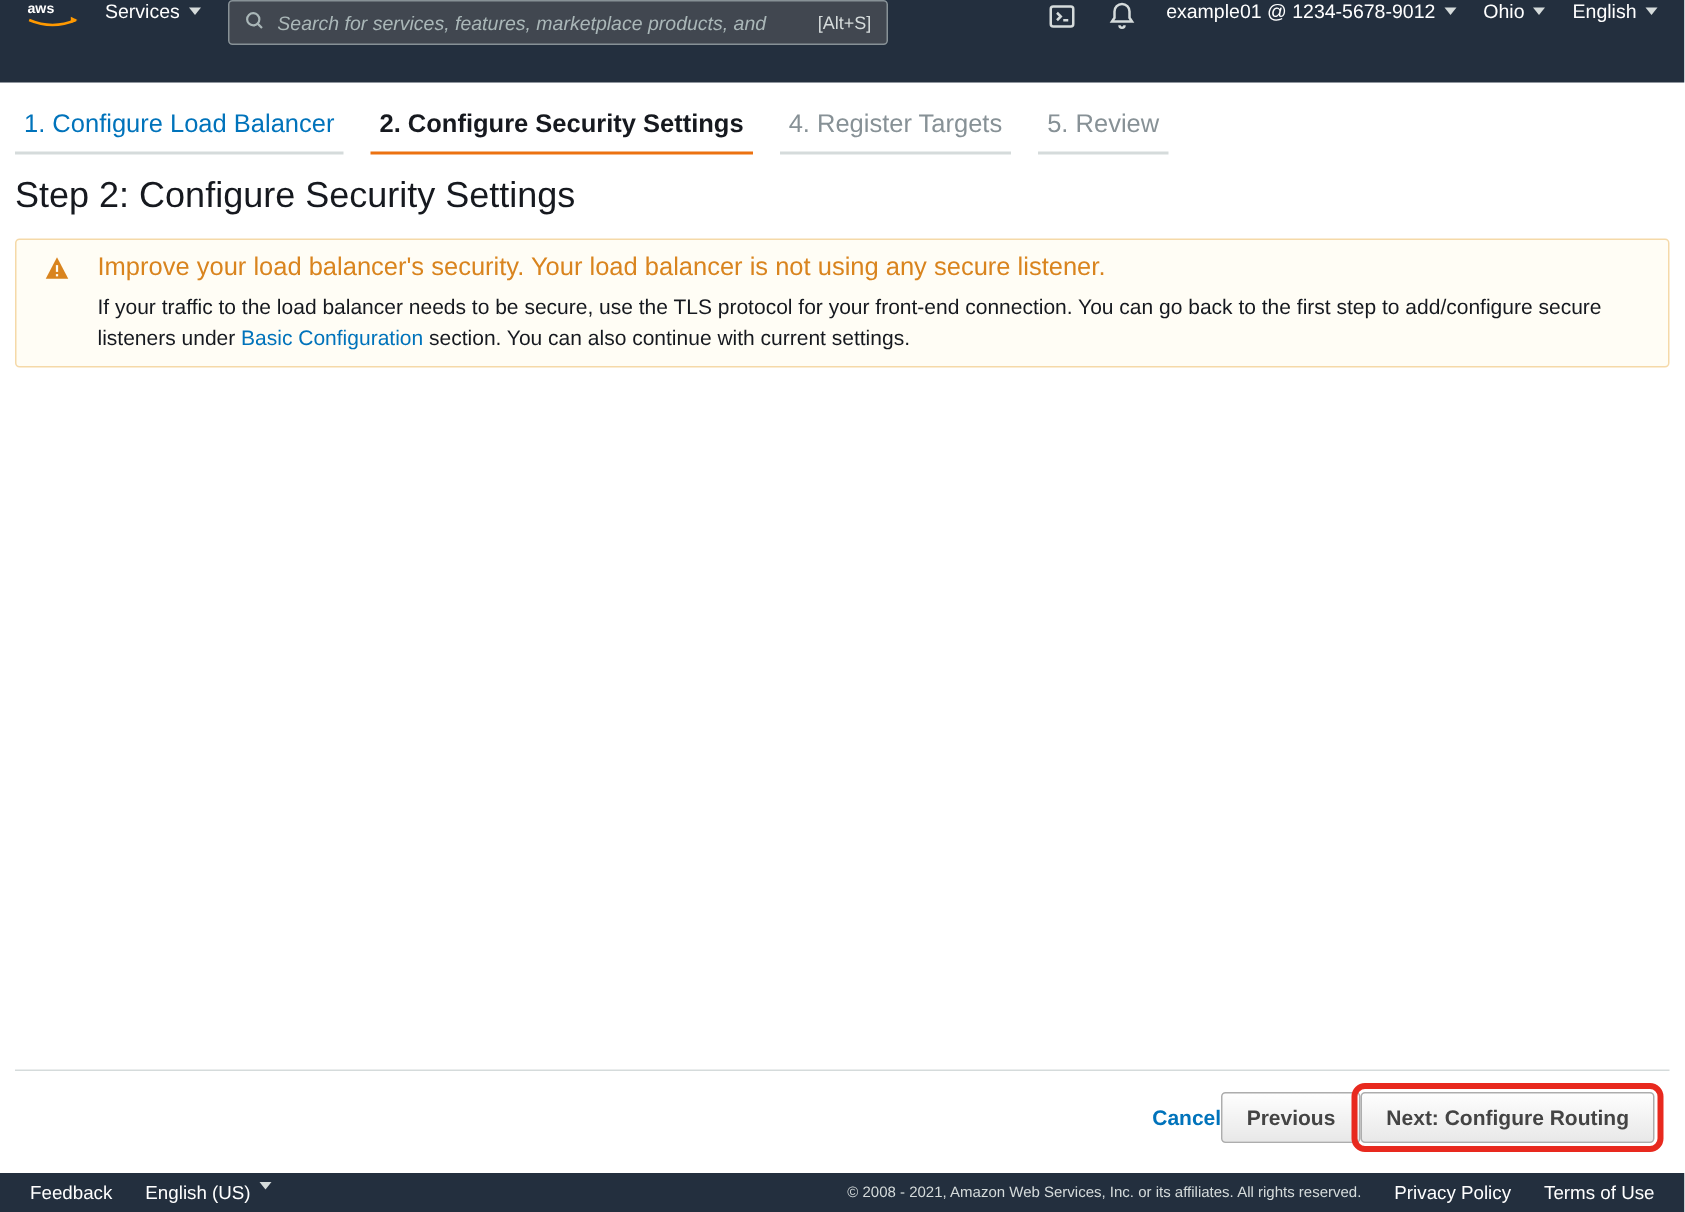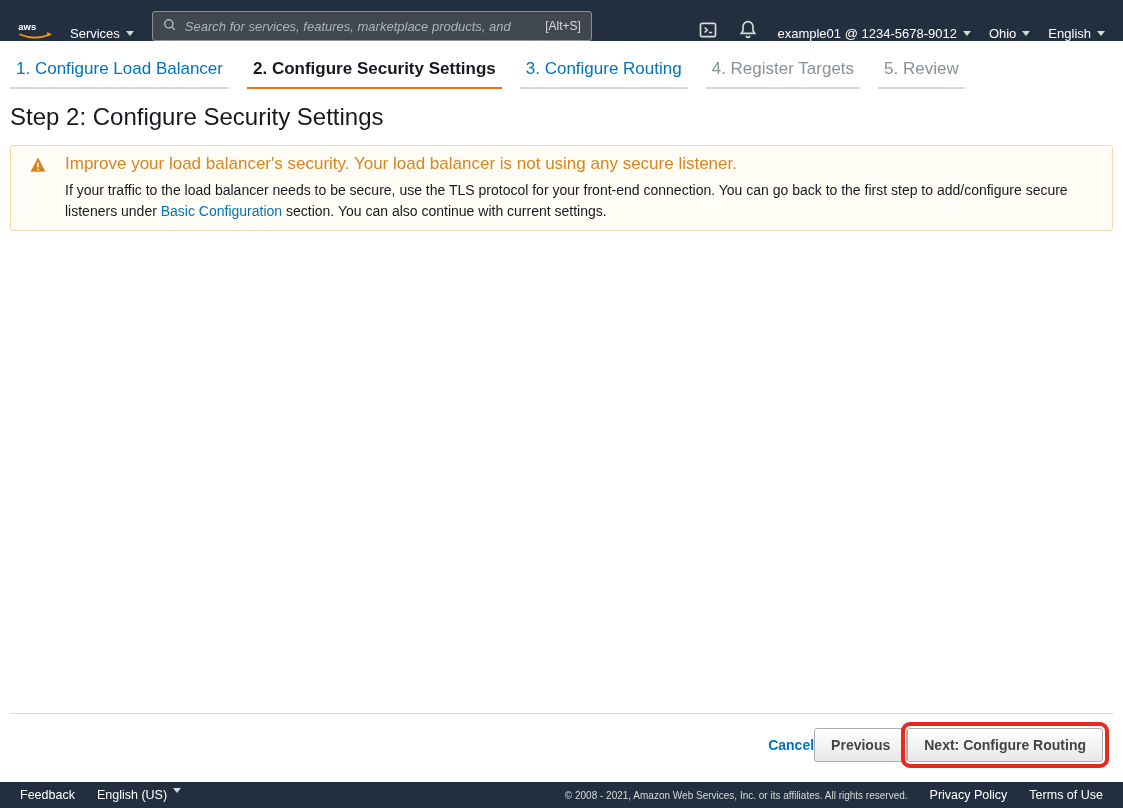--- a/index.html
+++ b/index.html
@@ -12,22 +12,22 @@
     flex-direction: column;
     min-height: 100vh;
     background: #fff;
   }
 
   
   .topnav {
     background: #232f3e;
     color: #fff;
     display: flex;
-    align-items: flex-end;
-    height: 41px;
+    align-items: flex-start;
+    height: 55px;
     padding: 0 18px;
     gap: 18px;
     font-size: 13px;
   }
   .logo {
     display: flex; align-items: center; gap: 4px;
     color: #fff; font-weight: 700;
   }
   .logo svg { display: block; }
   .nav-item { display: flex; align-items: center; gap: 6px; cursor: pointer; white-space: nowrap; }
@@ -194,21 +194,20 @@
   </div>
   <div class="nav-item">
     <span>English</span>
     <span class="caret"></span>
   </div>
 </header>
 
 <nav class="wizard-tabs">
   <div class="wizard-tab link">1. Configure Load Balancer</div>
   <div class="wizard-tab active">2. Configure Security Settings</div>
-  <div class="wizard-tab link">3. Configure Routing</div>
   <div class="wizard-tab">4. Register Targets</div>
   <div class="wizard-tab">5. Review</div>
 </nav>
 
 <main class="page">
   <h1>Step 2: Configure Security Settings</h1>
 
   <div class="alert">
     <div class="alert-icon">
       <svg width="18" height="18" viewBox="0 0 24 24" fill="#d9841e">

